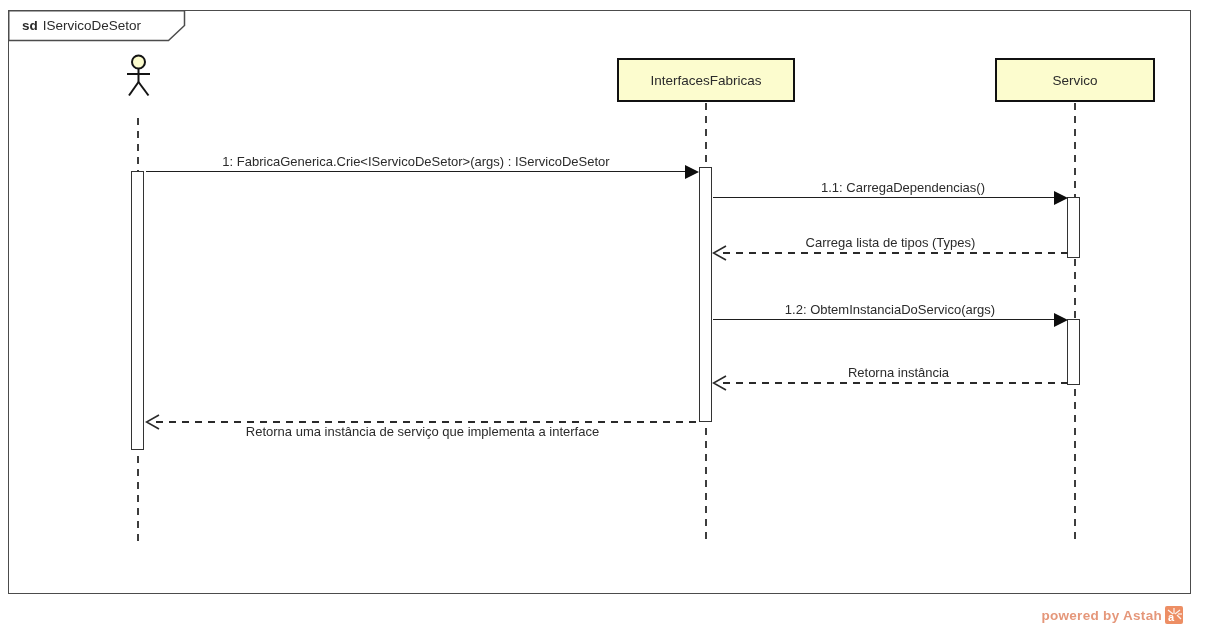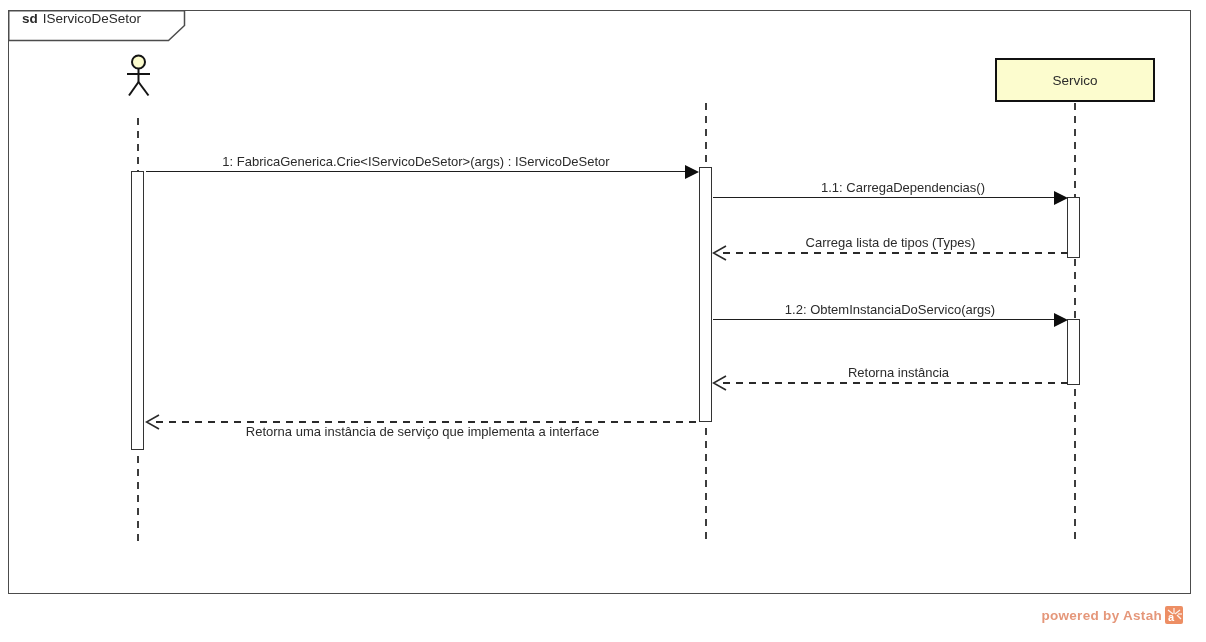--- a/index.html
+++ b/index.html
@@ -4,21 +4,21 @@
 <style>
   * { margin:0; padding:0; box-sizing:border-box; }
   html,body { background:#ffffff; }
   body { font-family:"Liberation Sans", "DejaVu Sans", sans-serif; color:#2b2b2b; }
   .canvas { position:relative; width:1206px; height:642px; background:#ffffff; overflow:hidden; }
 
   
   .frame { position:absolute; left:8px; top:10px; width:1183px; height:584px;
            border:1.5px solid #4c4c4c; background:transparent; }
   .tab-shape { position:absolute; left:8px; top:10px; }
-  .tab-label { position:absolute; left:22px; top:11px; height:29px; display:flex; align-items:flex-start;
+  .tab-label { position:absolute; left:22px; top:11px; height:29px; display:flex; align-items:center;
                font-size:13.5px; z-index:5; white-space:nowrap; }
   .tab-label .kw { font-weight:bold; margin-right:5px; }
 
   
   .lifeline { position:absolute; width:2px; z-index:1;
               background:repeating-linear-gradient(180deg,#3d3d3d 0 7px,transparent 7px 13px); }
 
   
   .head-box { position:absolute; height:44px; background:#FCFCCE; border:2.5px solid #111;
               display:flex; align-items:center; justify-content:center; font-size:13.5px; z-index:2; }
@@ -60,20 +60,23 @@
   </div>
 
   <svg class="actor-figure" width="37" height="45">
     <circle cx="18.5" cy="9" r="6.5" fill="#FCFCCE" stroke="#141414" stroke-width="2"></circle>
     <line x1="18.5" y1="15.5" x2="18.5" y2="29" stroke="#141414" stroke-width="2"></line>
     <line x1="7" y1="21" x2="30" y2="21" stroke="#141414" stroke-width="2"></line>
     <line x1="18.5" y1="29" x2="9" y2="42.5" stroke="#141414" stroke-width="2"></line>
     <line x1="18.5" y1="29" x2="28.5" y2="42.5" stroke="#141414" stroke-width="2"></line>
   </svg>
 
+  <div class="head-box" style="left:617px; top:58px; width:178px;">
+    <span>InterfacesFabricas</span>
+  </div>
   <div class="head-box" style="left:995px; top:58px; width:160px;">
     <span>Servico</span>
   </div>
 
   <div class="lifeline" style="left:137px; top:118px; height:427px;"></div>
   <div class="lifeline" style="left:705px; top:103px; height:442px;"></div>
   <div class="lifeline" style="left:1074px; top:103px; height:442px;"></div>
 
   <div class="activation" style="left:131px; top:171px; height:279px;"></div>
   <div class="activation" style="left:699px; top:167px; height:255px;"></div>

